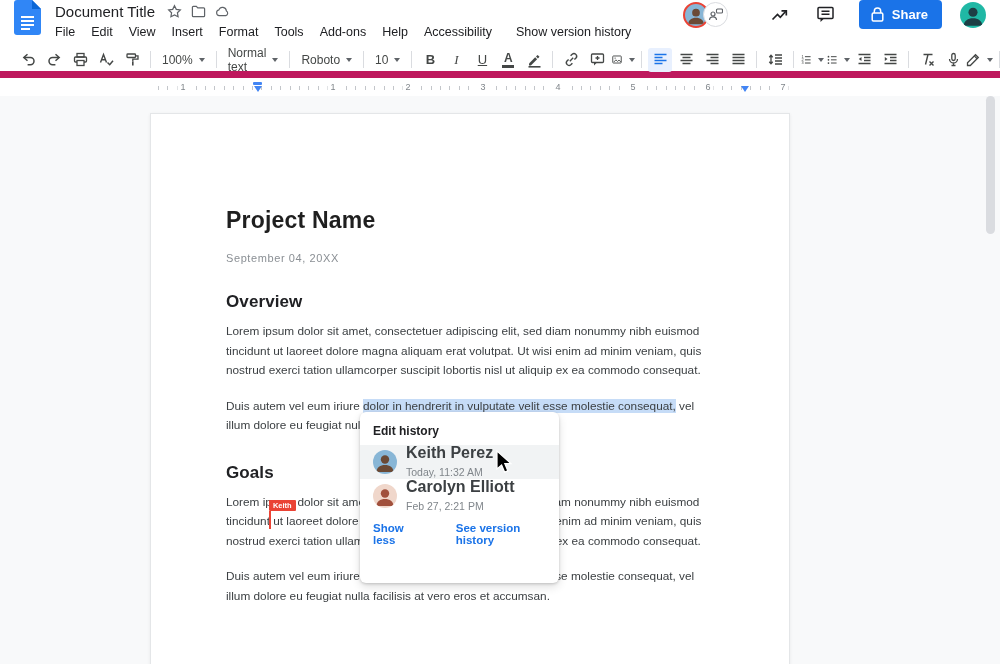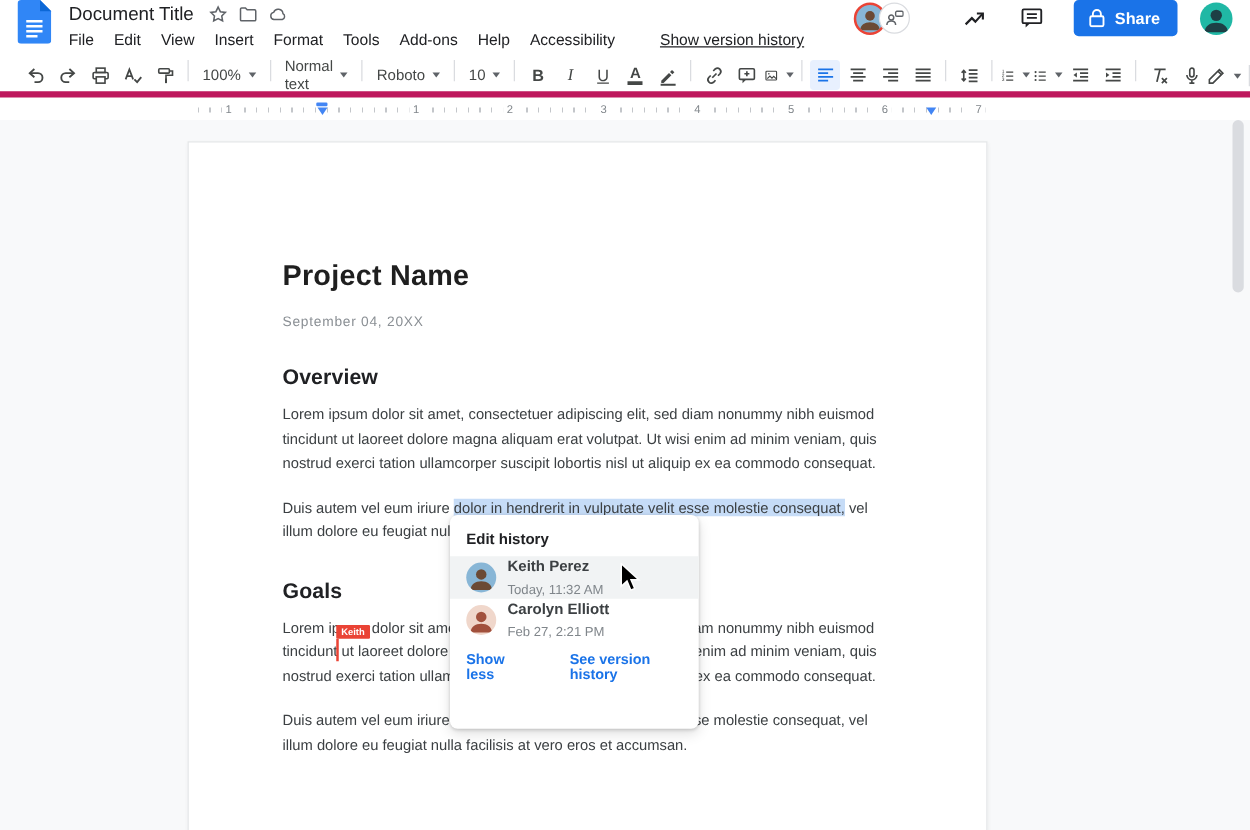--- a/index.html
+++ b/index.html
@@ -10,34 +10,34 @@
   
   .appbar { position:absolute; top:0; left:0; right:0; height:48px; display:flex; align-items:flex-start; padding-left:14px; background:#fff; }
   .docs-logo { width:27px; height:35px; margin-right:14px; flex:0 0 auto; cursor:pointer; }
   .titleblock { display:flex; flex-direction:column; justify-content:center; }
   .titlerow { display:flex; align-items:center; height:22px; }
   .doctitle { font-size:15px; color:#202124; margin-right:12px; }
   .tbi { width:15px; height:15px; margin-right:9px; display:flex; align-items:center; justify-content:center; color:#5f6368; cursor:pointer; }
   .menurow { display:flex; align-items:center; height:20px; font-size:12.5px; color:#202124; }
   .menu-item { padding:0 8px; cursor:pointer; }
   .menu-item:first-child { padding-left:0; }
-  .version-link { margin-left:28px; text-decoration:underline; cursor:pointer; }
+  .version-link { margin-left:16px; cursor:pointer; }
   .appbar-right { margin-left:auto; display:flex; align-items:center; padding-right:14px; }
   .avatar { width:26px; height:26px; border-radius:50%; overflow:hidden; display:flex; align-items:flex-end; justify-content:center; flex:0 0 auto; }
   .avatar svg { display:block; width:100%; height:100%; }
   .collab-ring { border:2px solid #ea4335; box-shadow:0 0 0 2px #fff; }
   .join-badge { width:25px; height:25px; border-radius:50%; background:#fff; border:1px solid #dadce0; margin-left:-6px; display:flex; align-items:center; justify-content:center; color:#5f6368; cursor:pointer; z-index:2; }
   .icon-btn { width:24px; height:24px; display:flex; align-items:center; justify-content:center; color:#202124; cursor:pointer; }
   .trend { margin-left:40px; }
   .cmt { margin-left:22px; }
   .share-btn { margin-left:21px; height:29px; background:#1a73e8; color:#fff; border:none; border-radius:4px; display:flex; align-items:center; gap:8px; padding:0 14px 0 12px; font-size:13px; font-weight:bold; cursor:pointer; font-family:inherit; }
   .profile { margin-left:18px; cursor:pointer; }
 
   
-  .toolbar { position:absolute; top:48px; left:0; right:0; height:30px; display:flex; padding-left:16px; background:#fff; border-bottom:5px solid #be185d; font-size:12px; color:#444746; }
+  .toolbar { position:absolute; top:48px; left:0; right:0; height:30px; display:flex; align-items:center; padding-left:16px; background:#fff; border-bottom:7px solid #be185d; font-size:12px; color:#444746; }
   .tb { height:24px; min-width:24px; display:flex; align-items:center; justify-content:center; border-radius:3px; cursor:pointer; color:#444746; }
   .tb + .tb { margin-left:2px; }
   .tb.active { background:#e8f0fe; color:#1a73e8; }
   .tb.txt { font-size:13px; padding:0 4px; }
   .sep { width:1px; height:17px; background:#dadce0; margin:0 6px; flex:0 0 auto; }
   .dd { width:0; height:0; border-left:3.5px solid transparent; border-right:3.5px solid transparent; border-top:4px solid #5f6368; margin-left:6px; }
   .zoom-ctl,.style-ctl,.font-ctl,.size-ctl { display:flex; align-items:center; padding:0 5px; height:24px; border-radius:3px; cursor:pointer; }
   .style-ctl { width:96px; justify-content:space-between; }
   .font-ctl { width:76px; justify-content:space-between; }
   .size-ctl { width:38px; justify-content:space-between; }
@@ -69,21 +69,21 @@
   .caret .line { position:absolute; left:-1px; top:-2px; width:2px; height:18px; background:#ea4335; }
   .caret .flag { position:absolute; left:-1px; bottom:16px; background:#ea4335; color:#fff; font-size:7.5px; font-weight:bold; line-height:11px; padding:0 4px; border-radius:1px; white-space:nowrap; }
 
   
   .popup { position:absolute; left:360px; top:316px; width:199px; height:171px; background:#fff; border-radius:6px; box-shadow:0 1px 3px rgba(0,0,0,.18),0 4px 10px rgba(0,0,0,.12); z-index:10; }
   .popup-title { font-size:12px; font-weight:bold; color:#202124; padding:12px 13px 7px; }
   .prow { display:flex; align-items:center; height:34px; padding-left:13px; cursor:pointer; }
   .prow.hl { background:#f1f3f4; }
   .pava { width:24px; height:24px; border-radius:50%; overflow:hidden; margin-right:9px; flex:0 0 auto; }
   .pava svg { display:block; width:100%; height:100%; }
-  .pname { font-size:12px; font-weight:bold; color:#3c4043; line-height:14px; }
+  .pname { font-size:16px; font-weight:bold; color:#3c4043; line-height:14px; }
   .ptime { font-size:10.5px; color:#80868b; line-height:13px; }
   .pfoot { display:flex; align-items:center; margin-top:9px; padding-left:13px; }
   .plink { font-size:11.5px; font-weight:bold; color:#1a73e8; cursor:pointer; }
   .plink.see { margin-left:28px; }
 
   .mouse-cursor { position:absolute; left:496px; top:354px; z-index:20; pointer-events:none; }
   .scroll-thumb { position:absolute; right:5px; top:0; width:9px; height:138px; background:#dadce0; border-radius:5px; cursor:default; }
 
   svg.ic { display:block; }
 </style>

